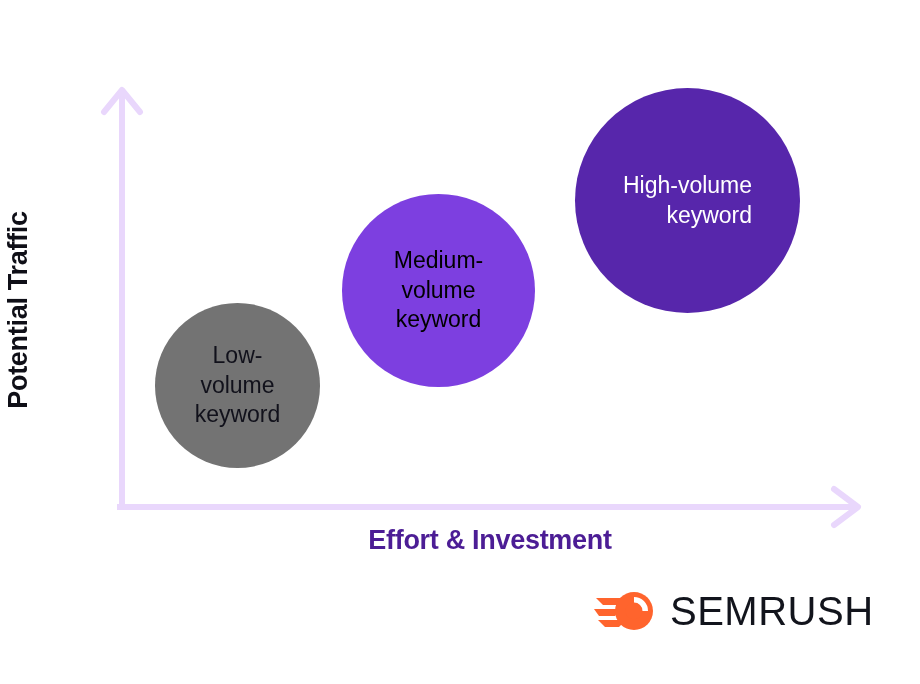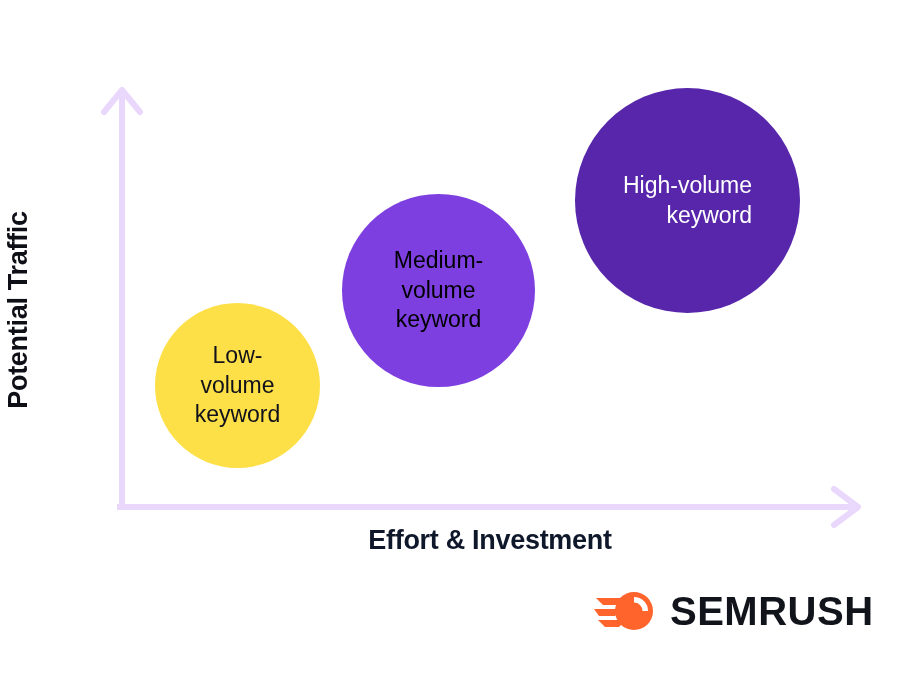--- a/index.html
+++ b/index.html
@@ -53,21 +53,21 @@
   }
 
   #x-axis-title {
     position: absolute;
     left: 120px;
     top: 525px;
     width: 740px;
     text-align: center;
     font-size: 27px;
     font-weight: bold;
-    color: #0f172a;
+    color: #4c1d95;
     letter-spacing: -0.3px;
     white-space: nowrap;
   }
 
   
   .bubble {
     position: absolute;
     border-radius: 50%;
     display: flex;
     align-items: center;
@@ -80,21 +80,21 @@
     display: block;
     padding: 0 6px;
     white-space: pre-line;
   }
 
   #bubble-low {
     left: 155px;
     top: 303px;
     width: 165px;
     height: 165px;
-    background: #fde047;
+    background: #737373;
     font-size: 23px;
     color: #11111b;
   }
   #bubble-medium {
     left: 342px;
     top: 194px;
     width: 193px;
     height: 193px;
     background: #7d3fe0;
     font-size: 23px;
@@ -120,21 +120,21 @@
     align-items: center;
     gap: 14px;
   }
   #logo-mark {
     display: block;
     width: 62px;
     height: 46px;
   }
   #logo-wordmark {
     font-size: 40px;
-    font-weight: bold;
+    font-weight: normal;
     letter-spacing: 0.5px;
     color: #12141c;
     line-height: 1;
     white-space: nowrap;
   }
 </style>
 </head>
 <body>
 
 <div id="card">

